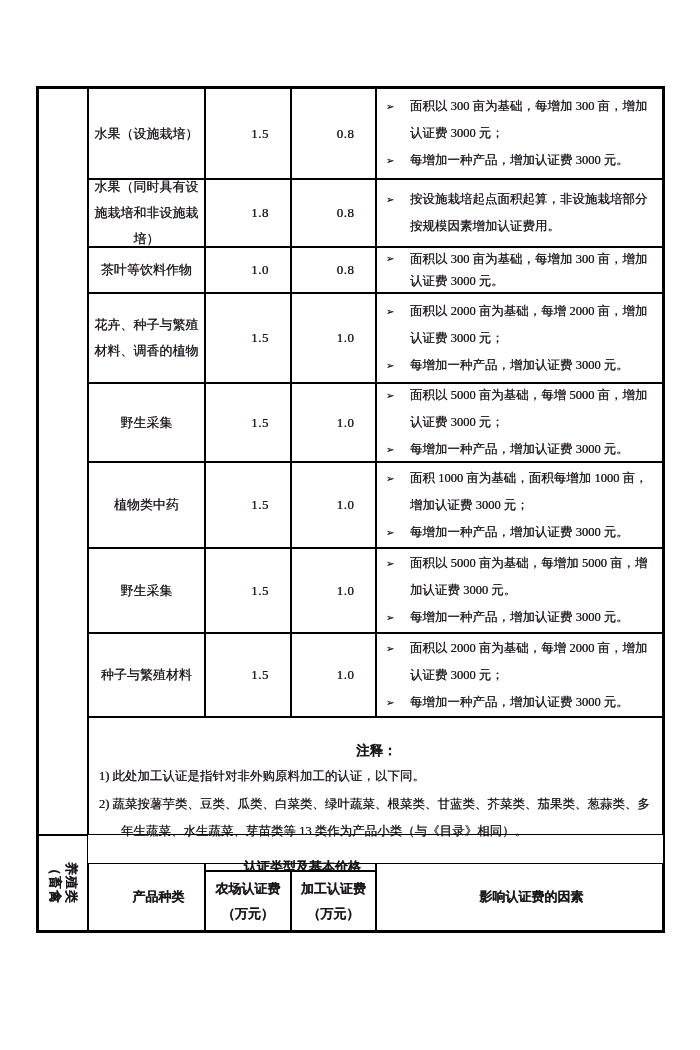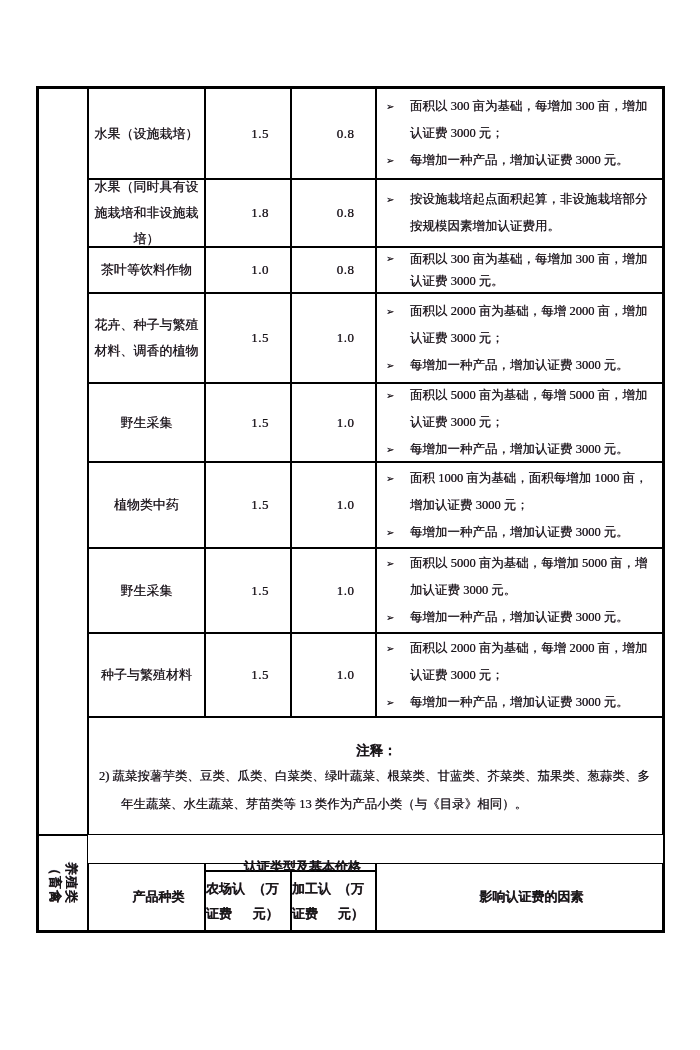--- a/index.html
+++ b/index.html
@@ -36,21 +36,21 @@
   .factors { display:flex; flex-direction:column; justify-content:center; padding:1px 3px 1px 0; }
   .fi { position:relative; padding-left:33px; font-size:12.5px; line-height:27px; }
   .tight .fi { line-height:22px; }
   .bullet { position:absolute; left:9px; top:0; font-size:10px; }
 
   .notes { display:flex; flex-direction:column; padding:20px 8px 0 10px; }
   .notes-title { text-align:center; font-weight:bold; font-size:13.5px; line-height:25px; }
   .note-item { font-size:12.5px; line-height:27.5px; padding-left:22px; text-indent:-22px; }
 
   .hdr { font-weight:bold; font-size:13px; text-align:center; line-height:24px;margin-top:28px; }
-  .hdr2 { display:flex; flex-direction:row; align-items:center; justify-content:center;
+  .hdr2 { display:flex; flex-direction:column; align-items:center; justify-content:center;
           font-weight:bold; font-size:13px; line-height:25px; }
 
   .cat-cell { display:flex; align-items:center; justify-content:center; overflow:hidden; }
   .rot-label {
     transform:rotate(90deg);
     width:72px; text-align:center;
     font-weight:bold; font-size:13px; line-height:16px;
     letter-spacing:1px;
   }
 </style>
@@ -119,20 +119,21 @@
     <div class="c gc2 gr8 center product">种子与繁殖材料</div>
     <div class="c gc3 gr8 center fee">1.5</div>
     <div class="c gc4 gr8 center fee">1.0</div>
     <div class="c gc5 gr8 factors">
       <div class="fi"><span class="bullet">➢</span><span>面积以 2000 亩为基础，每增 2000 亩，增加认证费 3000 元；</span></div>
       <div class="fi"><span class="bullet">➢</span><span>每增加一种产品，增加认证费 3000 元。</span></div>
     </div>
 
     <div class="c gc25 gr9 notes">
       <div class="notes-title">注释：</div>
+      <div class="note-item">1) 此处加工认证是指针对非外购原料加工的认证，以下同。</div>
       <div class="note-item">2) 蔬菜按薯芋类、豆类、瓜类、白菜类、绿叶蔬菜、根菜类、甘蓝类、芥菜类、茄果类、葱蒜类、多年生蔬菜、水生蔬菜、芽苗类等 13 类作为产品小类（与《目录》相同）。</div>
     </div>
 
     <div class="c gc1 gr10-11 cat-cell">
       <div class="rot-label">养殖类（畜禽</div>
     </div>
     <div class="c gc2 gr10-11 center hdr">产品种类</div>
     <div class="c gc34 gr10 center hdr">认证类型及基本价格</div>
     <div class="c gc3 gr11 hdr2">
       <span>农场认证费</span>

